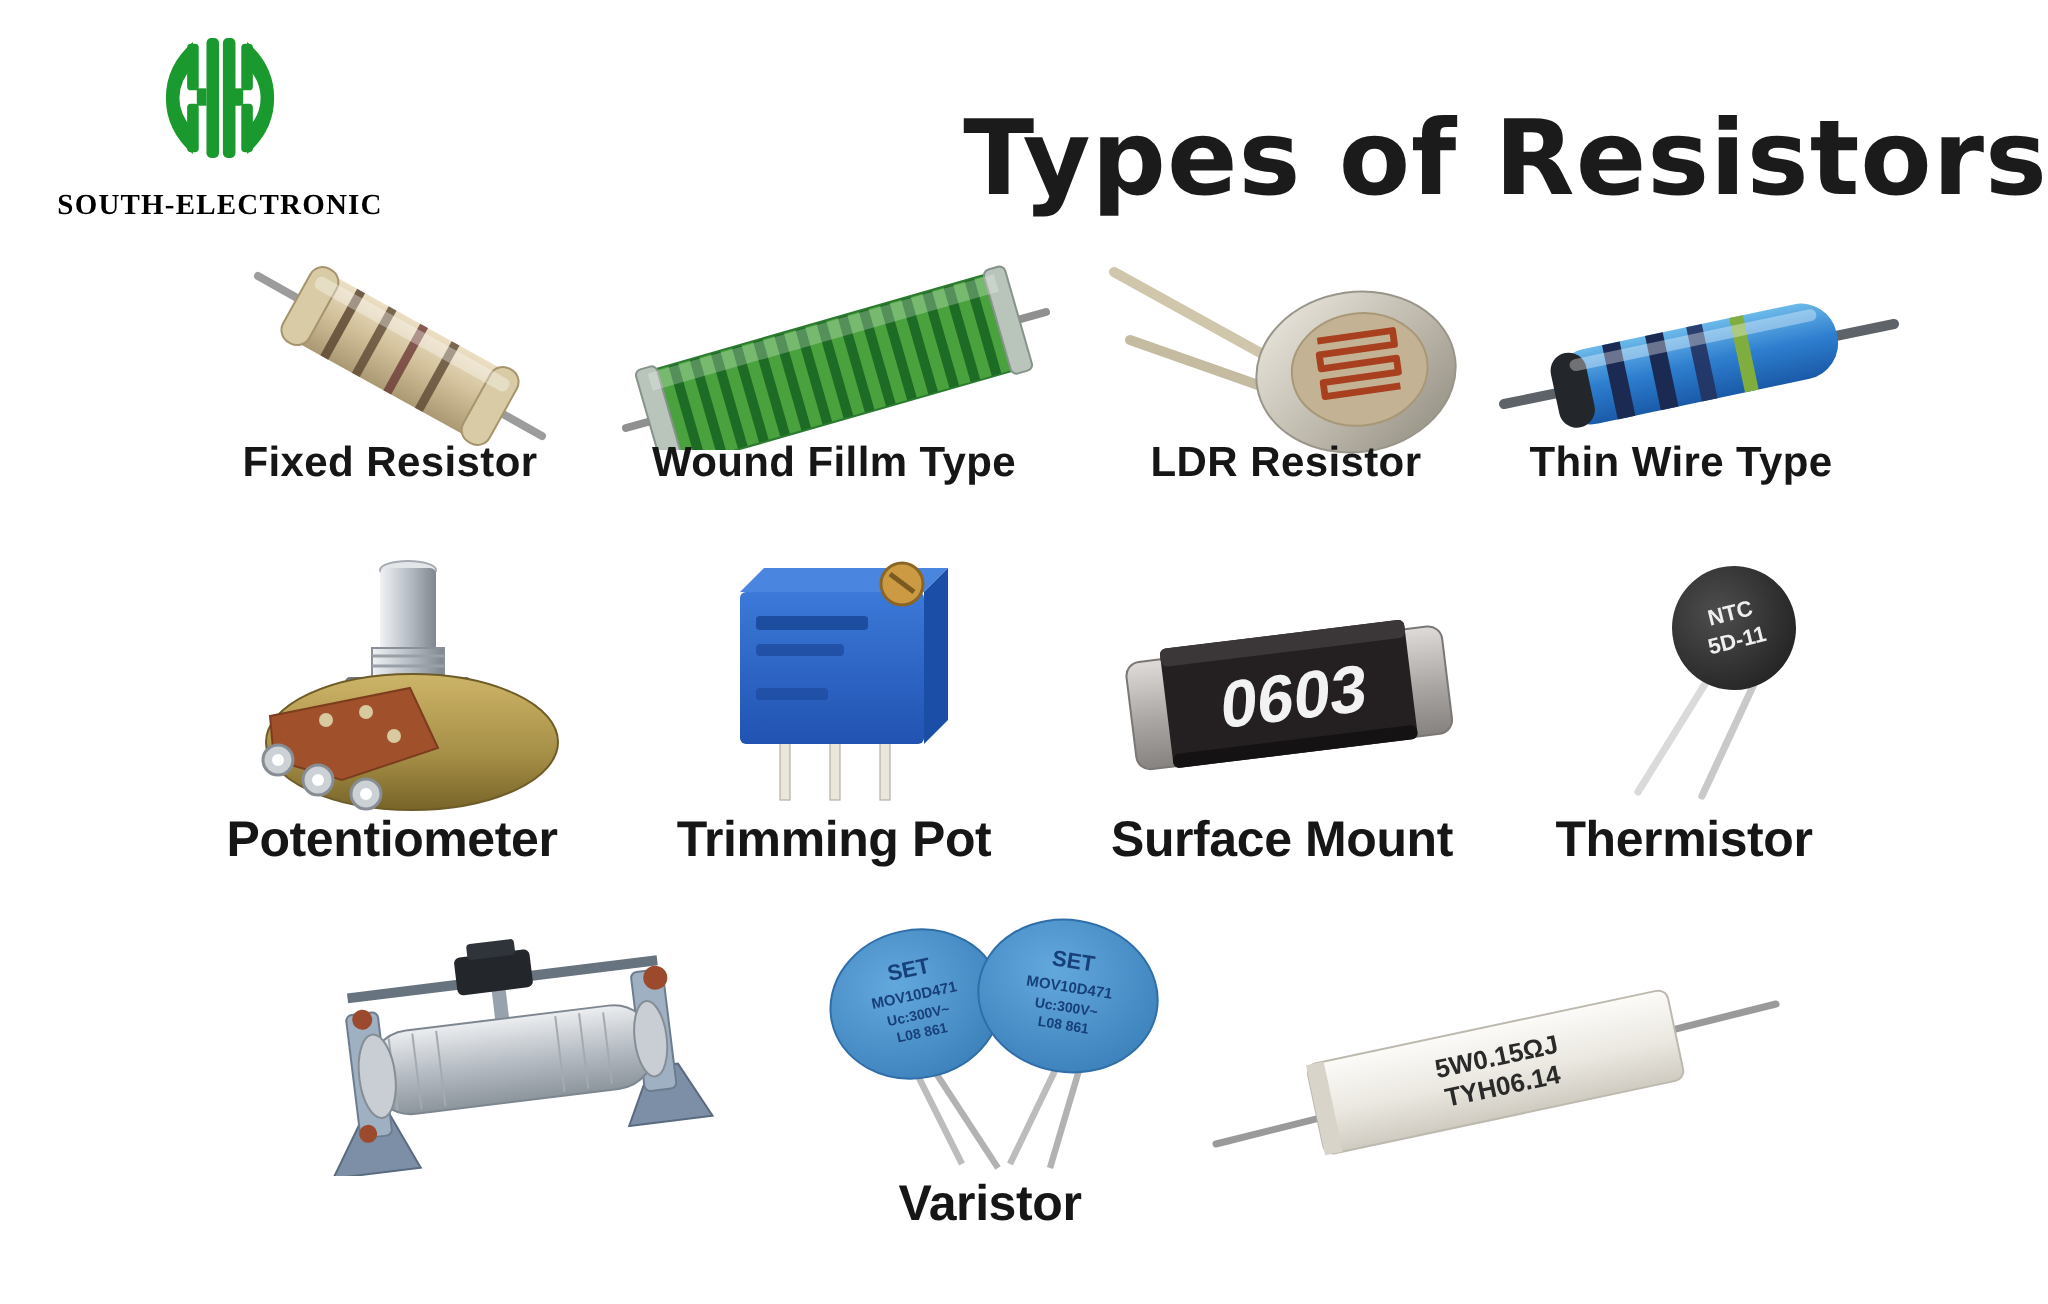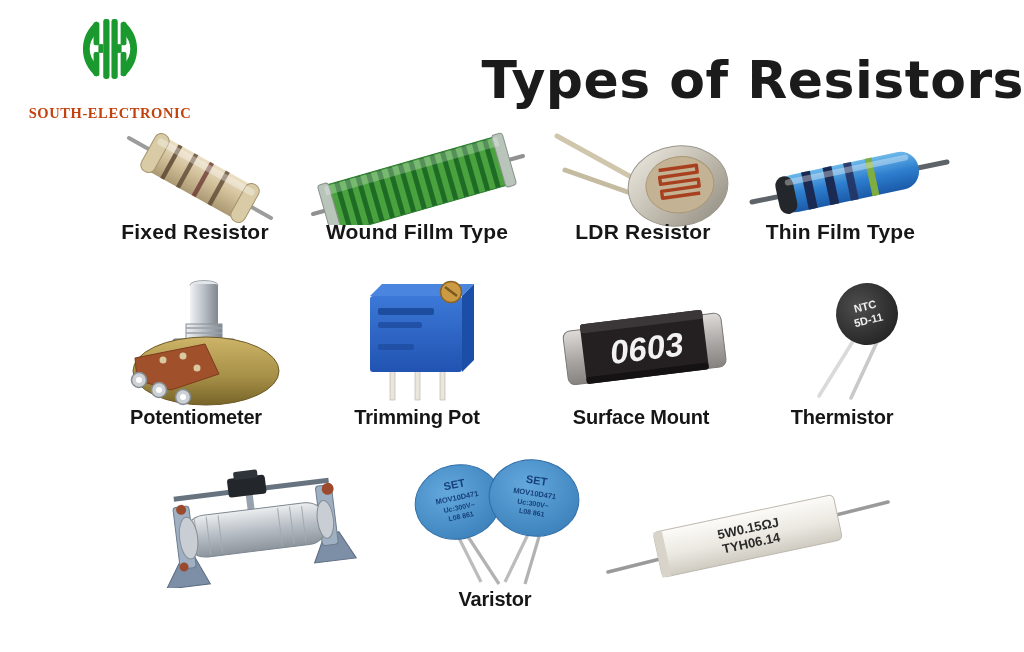--- a/index.html
+++ b/index.html
@@ -2,36 +2,36 @@
 <html><head>
 <meta charset="utf-8">
 <style>
   html,body{margin:0;padding:0;background:#ffffff;}
   .canvas{
     position:relative;width:1024px;height:652px;background:#ffffff;
     font-family:"Liberation Sans", sans-serif;overflow:hidden;
   }
   .brand{position:absolute;left:28px;top:16px;width:164px;text-align:center;}
   .brand-name{
-    margin-top:19px;font-family:"Liberation Serif", serif;font-weight:700;
-    font-size:14.5px;letter-spacing:0.6px;color:#c2410c;white-space:nowrap;
+    margin-top:8px;font-family:"Liberation Serif", serif;font-weight:700;
+    font-size:14.5px;letter-spacing:0.6px;color:#000000;white-space:nowrap;
   }
   .title{
     position:absolute;left:0;top:50px;width:1024px;text-align:right;
     font-family:"DejaVu Sans", sans-serif;font-weight:800;font-size:52px;
     color:#1b1b1b;letter-spacing:0.5px;
   }
   .img-wrap{position:absolute;}
   .img-wrap svg{display:block;width:100%;height:100%;}
   .label{
     position:absolute;text-align:center;color:#161616;font-weight:800;
     font-size:21px;letter-spacing:0.2px;white-space:nowrap;
     font-family:"Liberation Sans", sans-serif;
   }
-  .label.cond{font-size:20px;letter-spacing:-0.2px;}
+  .label.cond{font-size:25px;letter-spacing:-0.2px;}
 </style>
 </head>
 <body>
 
 <div class="canvas">
 
   <div class="brand">
     <svg width="58" height="66" viewBox="0 0 60 68">
       <g fill="#1a9a2e">
         <path d="M16,5 Q2,17 2,34 Q2,51 16,63 L16,50 Q9,43 9,34 Q9,25 16,18 Z"></path>
@@ -129,21 +129,21 @@
         <rect x="105" y="27" width="8" height="38" fill="#243261" opacity="0.9"></rect>
         <rect x="127" y="27" width="7" height="38" fill="#7fae3f"></rect>
         <rect x="44" y="31" width="126" height="6" rx="3" fill="#ffffff" opacity="0.35"></rect>
       </g>
     </svg>
   </div>
 
   <div class="label" style="left:85px;top:220px;width:220px">Fixed Resistor</div>
   <div class="label" style="left:302px;top:220px;width:230px">Wound Fillm Type</div>
   <div class="label" style="left:533px;top:220px;width:220px">LDR Resistor</div>
-  <div class="label" style="left:728px;top:220px;width:225px">Thin Film Type</div>
+  <div class="label" style="left:728px;top:220px;width:225px">Thin Wire Type</div>
 
   <div class="img-wrap" style="left:105px;top:276px;width:190px;height:130px">
     <svg viewBox="0 0 190 130">
       <defs>
         <linearGradient id="shaftg" x1="0" y1="0" x2="1" y2="0">
           <stop offset="0" stop-color="#f0f2f4"></stop>
             <stop offset="0.5" stop-color="#b9bfc6"></stop>
             <stop offset="1" stop-color="#7f868e"></stop>
         </linearGradient>
         <linearGradient id="brassg" x1="0" y1="0" x2="0" y2="1">

